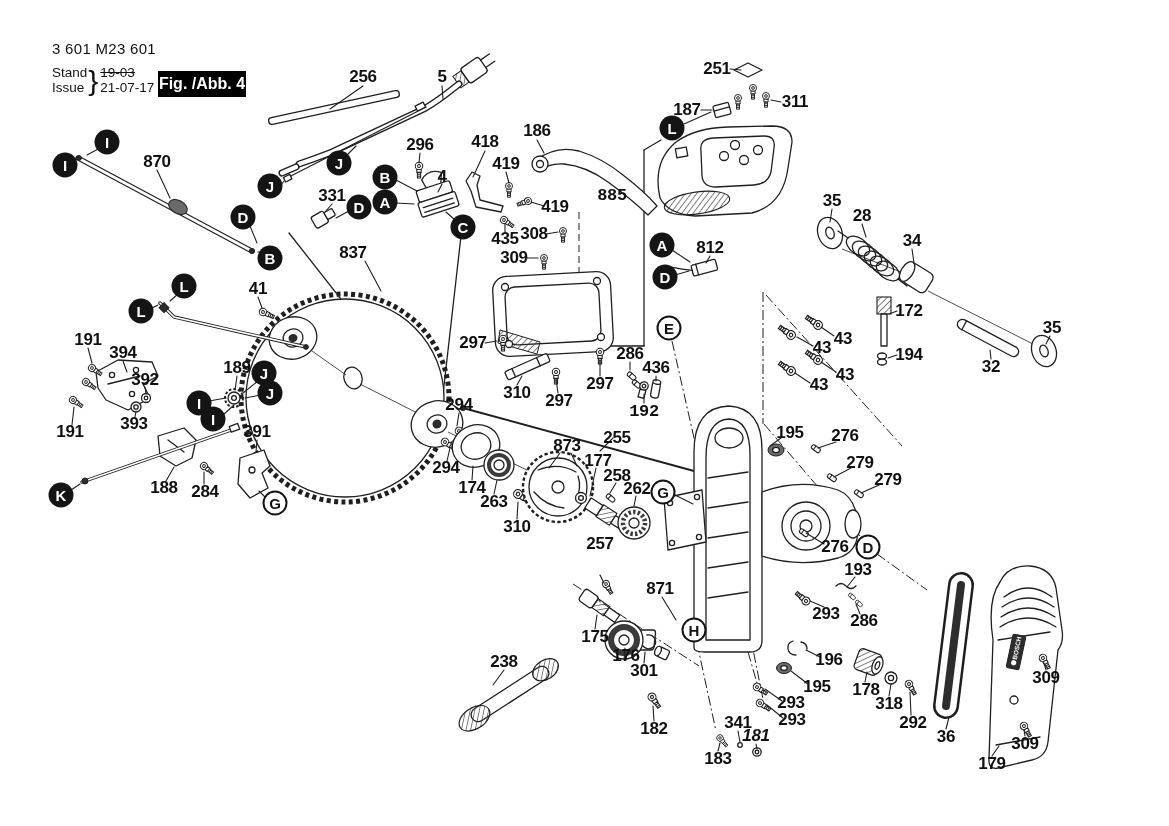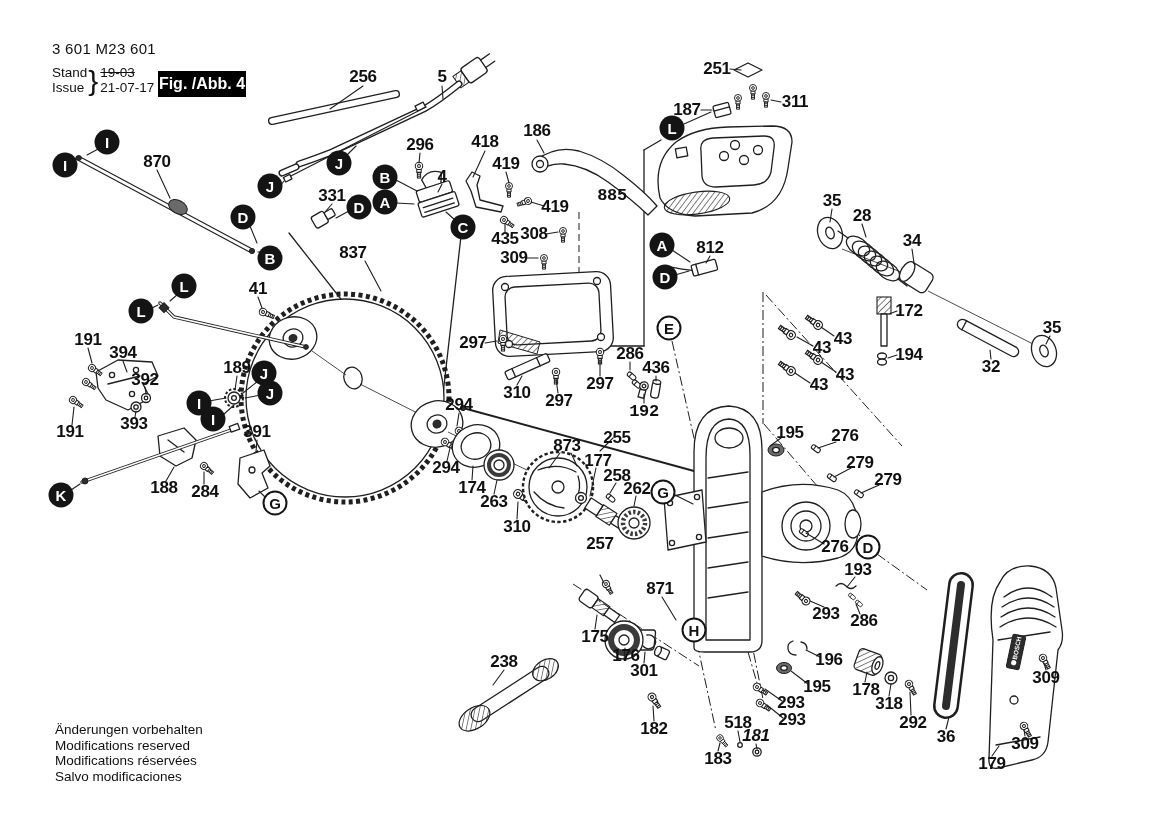--- a/index.html
+++ b/index.html
@@ -550,26 +550,20 @@
       </div>
       <div class="brace">}</div>
       <div class="rev-col">
         <span class="strike">19-03</span>
         <span>21-07-17</span>
       </div>
     </div>
   </div>
   <div class="fig-badge">Fig. /Abb. 4</div>
 
-  <div class="doc-footer">
-    <div>Änderungen vorbehalten</div>
-    <div>Modifications reserved</div>
-    <div>Modifications réservées</div>
-    <div>Salvo modificaciones</div>
-  </div>
 
   <div class="layer">
       <span class="callout" style="left: 363px; top: 77px;">256</span>
       <span class="callout" style="left: 442px; top: 77px;">5</span>
       <span class="callout" style="left: 420px; top: 145px;">296</span>
       <span class="callout" style="left: 485px; top: 142px;">418</span>
       <span class="callout" style="left: 506px; top: 164px;">419</span>
       <span class="callout" style="left: 537px; top: 131px;">186</span>
       <span class="callout" style="left: 555px; top: 207px;">419</span>
       <span class="callout" style="left: 442px; top: 177px;">4</span>
@@ -637,21 +631,21 @@
       <span class="callout" style="left: 858px; top: 570px;">193</span>
       <span class="callout" style="left: 864px; top: 621px;">286</span>
       <span class="callout" style="left: 826px; top: 614px;">293</span>
       <span class="callout" style="left: 829px; top: 660px;">196</span>
       <span class="callout" style="left: 817px; top: 687px;">195</span>
       <span class="callout" style="left: 866px; top: 690px;">178</span>
       <span class="callout" style="left: 889px; top: 704px;">318</span>
       <span class="callout" style="left: 913px; top: 723px;">292</span>
       <span class="callout" style="left: 791px; top: 703px;">293</span>
       <span class="callout" style="left: 792px; top: 720px;">293</span>
-      <span class="callout" style="left: 738px; top: 723px;">518</span>
+      <span class="callout" style="left: 738px; top: 723px;">341</span>
       <span class="callout" style="left: 756px; top: 736px; font-style: italic;">181</span>
       <span class="callout" style="left: 718px; top: 759px;">183</span>
       <span class="callout" style="left: 946px; top: 737px;">36</span>
       <span class="callout" style="left: 992px; top: 764px;">179</span>
       <span class="callout" style="left: 1046px; top: 678px;">309</span>
       <span class="callout" style="left: 1025px; top: 744px;">309</span>
       <span class="marker filled" style="left: 65px; top: 165px;">I</span>
       <span class="marker filled" style="left: 107px; top: 142px;">I</span>
       <span class="marker filled" style="left: 270px; top: 186px;">J</span>
       <span class="marker filled" style="left: 339px; top: 163px;">J</span>

